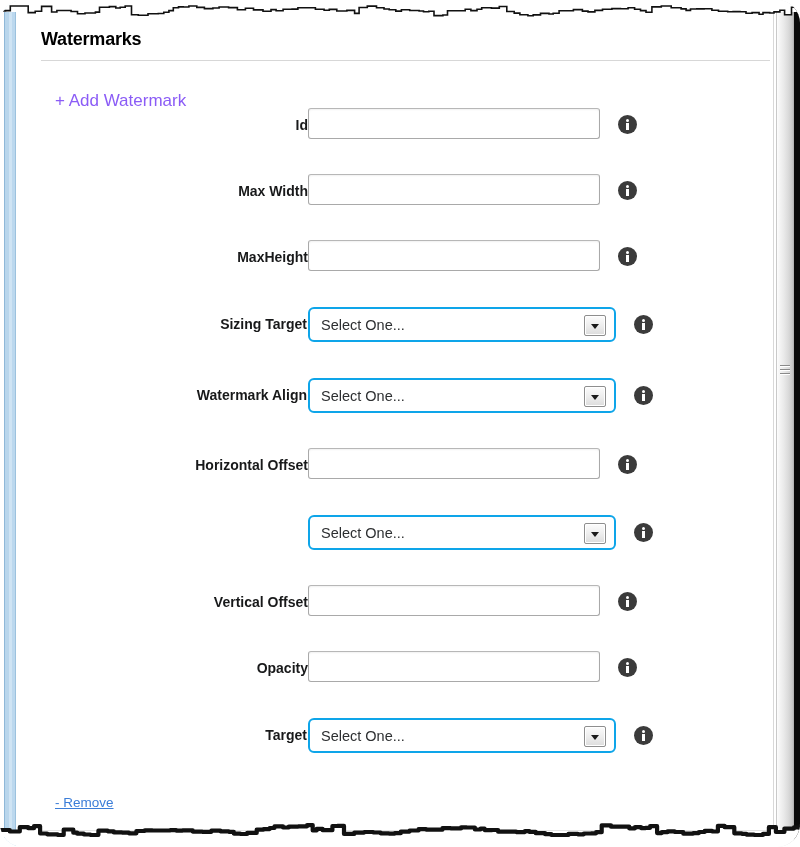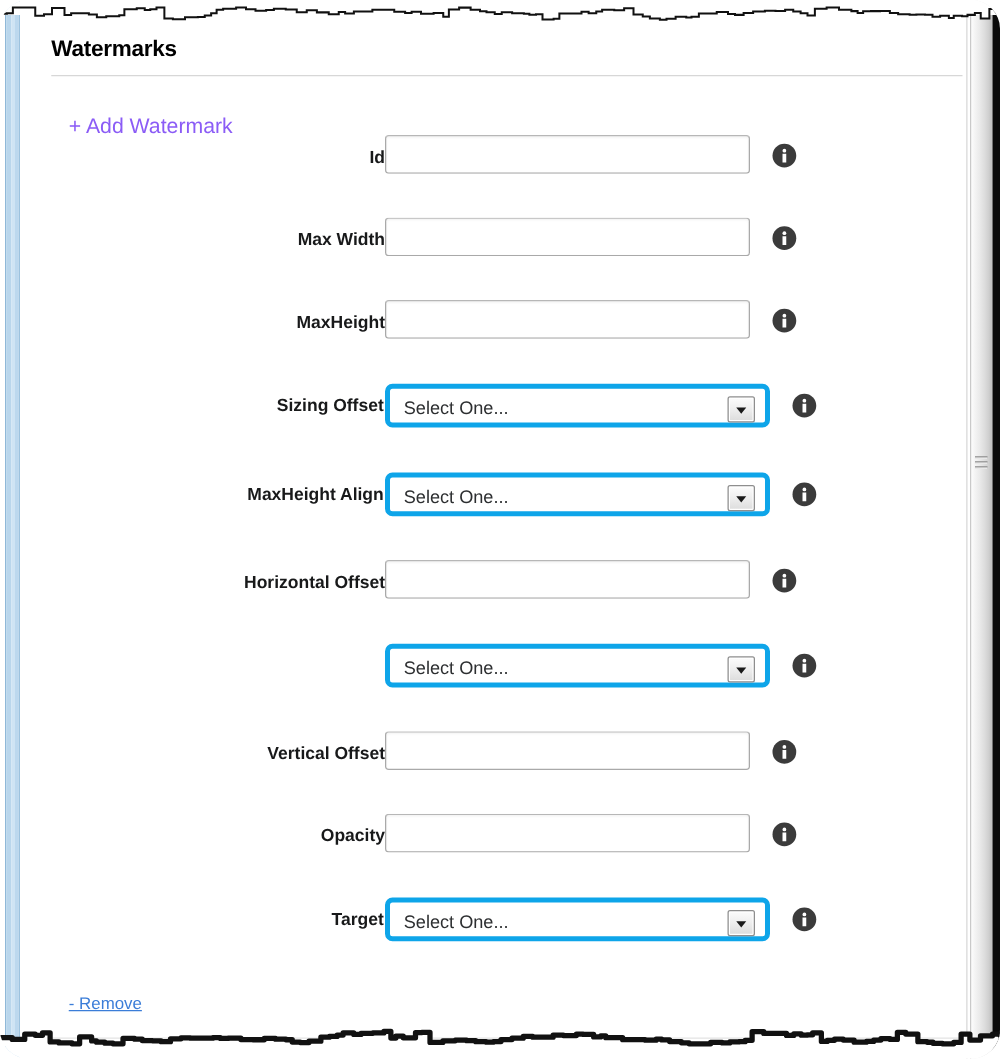--- a/index.html
+++ b/index.html
@@ -222,21 +222,21 @@
   
   .row.select .label { right: 467px; }
   .row.select .field {
     position: absolute;
     left: 286px;
     top: 0;
     width: 308px;
     height: 35px;
     box-sizing: border-box;
     background: #ffffff;
-    border: 4px solid #0ea5e9;
+    border: 2px solid #0ea5e9;
     border-radius: 6px;
   }
   .row.select .field .value {
     position: absolute;
     left: 11px;
     top: 0;
     line-height: 33px;
     font-size: 14.5px;
     color: #2d2f31;
     white-space: nowrap;
@@ -347,36 +347,36 @@
           <div class="label">MaxHeight</div>
           <div class="field"><span class="value"></span></div>
           <span class="info">
             <span class="info-icon">
               <span class="dot"></span>
               <span class="stem"></span>
             </span>
           </span>
         </div>
         <div class="row select" style="top: 295px;">
-          <div class="label">Sizing Offset</div>
+          <div class="label">Sizing Target</div>
           <div class="field">
             <span class="value">Select One...</span>
             <span class="arrow-btn">
               <span class="tri"></span>
             </span>
           </div>
           <span class="info">
             <span class="info-icon">
               <span class="dot"></span>
               <span class="stem"></span>
             </span>
           </span>
         </div>
         <div class="row select" style="top: 366px;">
-          <div class="label">MaxHeight Align</div>
+          <div class="label">Watermark Align</div>
           <div class="field">
             <span class="value">Select One...</span>
             <span class="arrow-btn">
               <span class="tri"></span>
             </span>
           </div>
           <span class="info">
             <span class="info-icon">
               <span class="dot"></span>
               <span class="stem"></span>

